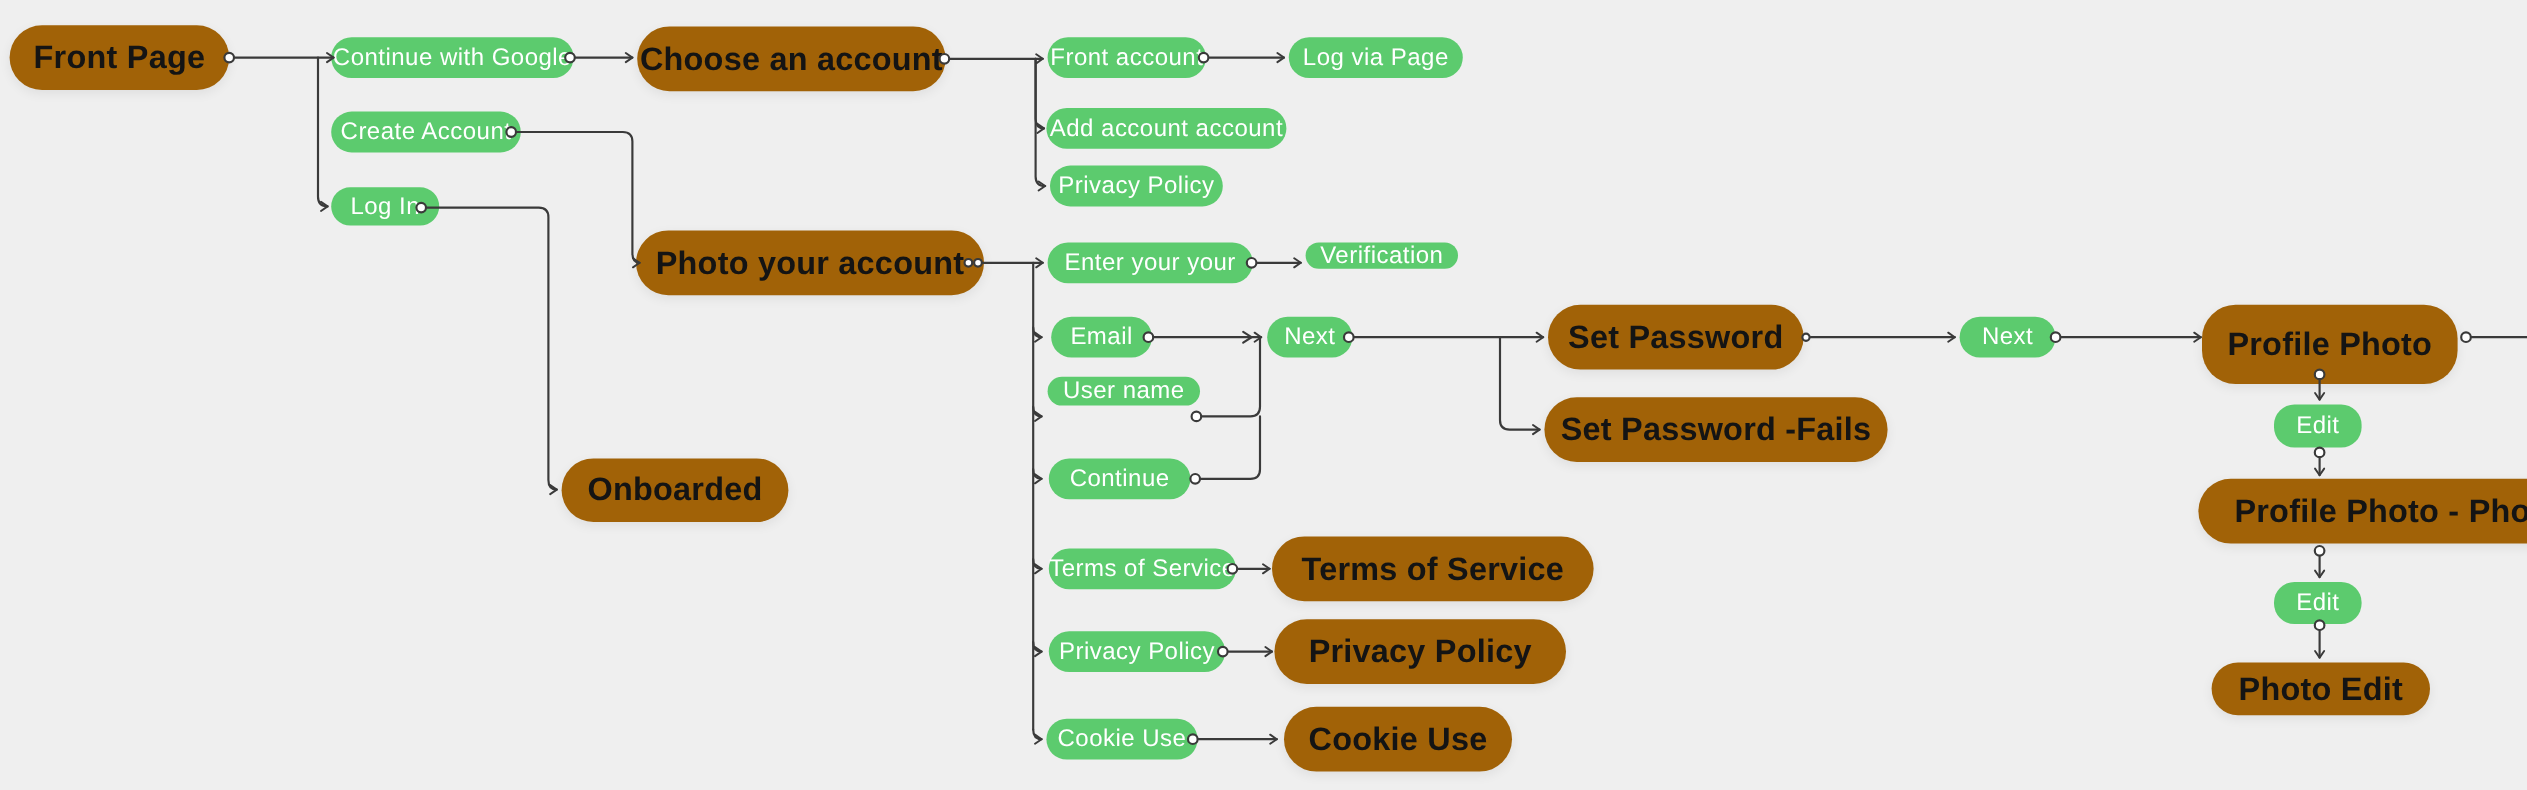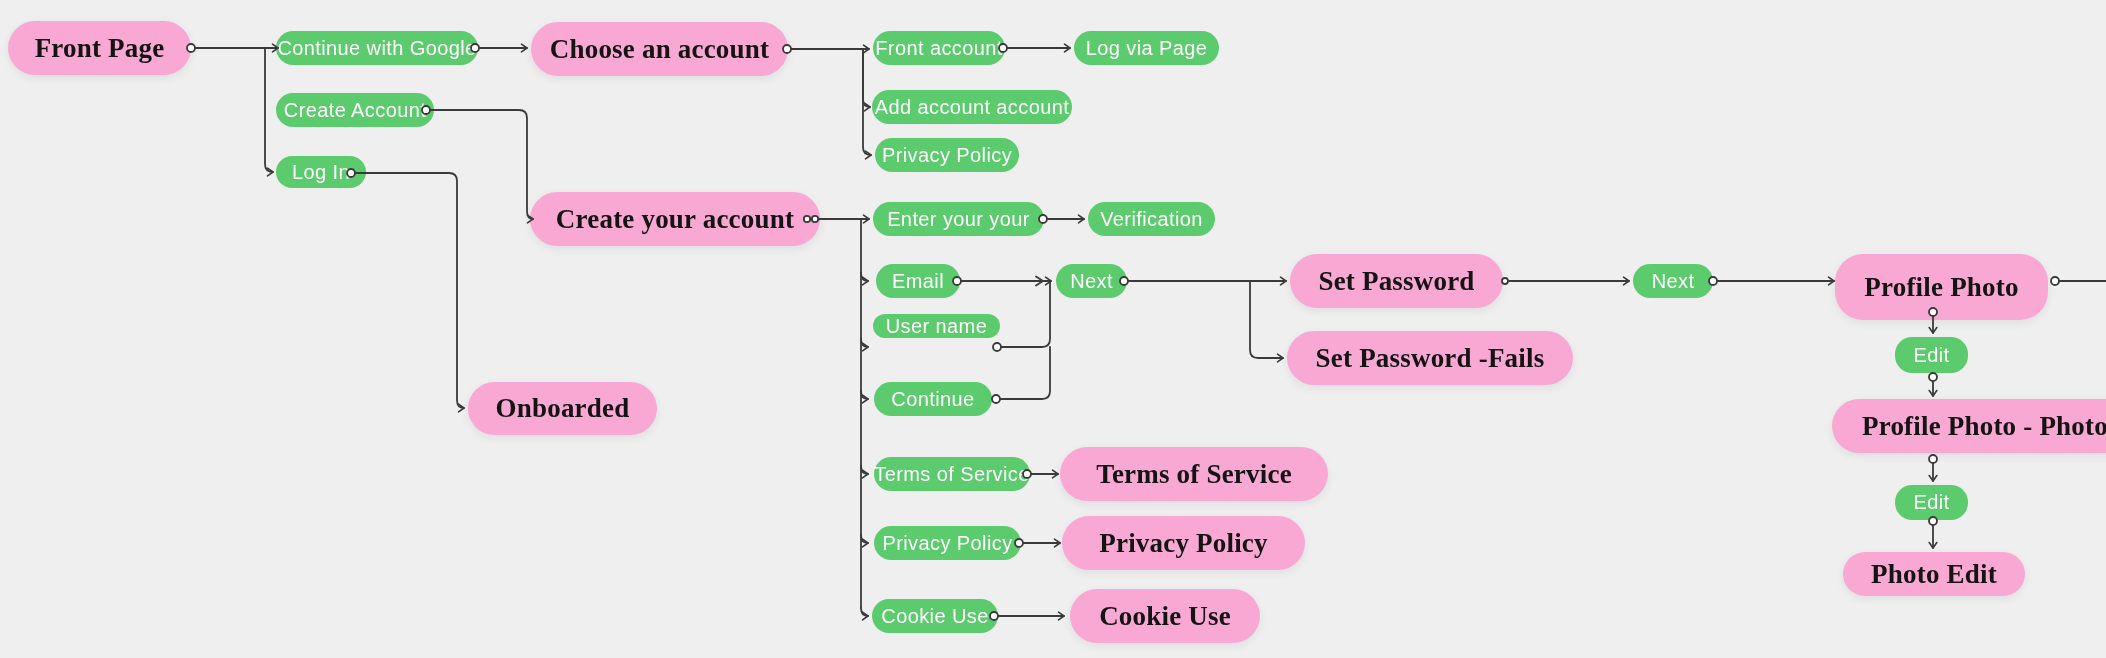--- a/index.html
+++ b/index.html
@@ -6,59 +6,58 @@
   body{
     width:2106px;height:658px;overflow:hidden;position:relative;
     background:#efefef;
     font-family:"Liberation Sans","DejaVu Sans",sans-serif;
   }
   .node{
     position:absolute;display:flex;align-items:center;justify-content:center;
     box-sizing:border-box;white-space:nowrap;
   }
   .screen{
-    background:#f9a8d4;color:#141414;
+    background:#a16207;color:#141414;
     border-radius:28px;
     font-weight:800;font-size:27px;letter-spacing:0.2px;
     box-shadow:0 3px 10px rgba(0,0,0,0.07);
-    font-family:Liberation Serif, serif;
   }
   .action{
     background:#5ccb6e;color:#ffffff;
     border-radius:17px;
     font-weight:300;font-size:20px;letter-spacing:0.4px;
   }
   .clip-right{justify-content:flex-start;padding-left:30px;}
   svg.wires{position:absolute;left:0;top:0;z-index:5;}
 </style>
 </head>
 <body>
 
 <div class="node screen" style="left:8px;top:21px;width:183px;height:54px">Front Page</div>
 <div class="node screen" style="left:531px;top:22px;width:257px;height:54px">Choose an account</div>
-<div class="node screen" style="left:530px;top:192px;width:290px;height:54px">Create your account</div>
+<div class="node screen" style="left:530px;top:192px;width:290px;height:54px">Photo your account</div>
 <div class="node screen" style="left:468px;top:382px;width:189px;height:53px">Onboarded</div>
 <div class="node screen" style="left:1290px;top:254px;width:213px;height:54px">Set Password</div>
 <div class="node screen" style="left:1287px;top:331px;width:286px;height:54px">Set Password -Fails</div>
 <div class="node screen" style="left:1835px;top:254px;width:213px;height:66px">Profile Photo</div>
 <div class="node screen clip-right" style="left:1832px;top:399px;width:500px;height:54px">Profile Photo - Photo</div>
 <div class="node screen" style="left:1843px;top:552px;width:182px;height:44px">Photo Edit</div>
 <div class="node screen" style="left:1060px;top:447px;width:268px;height:54px">Terms of Service</div>
 <div class="node screen" style="left:1062px;top:516px;width:243px;height:54px">Privacy Policy</div>
 <div class="node screen" style="left:1070px;top:589px;width:190px;height:54px">Cookie Use</div>
 
 <div class="node action" style="left:276px;top:31px;width:202px;height:34px">Continue with Google</div>
 <div class="node action" style="left:276px;top:93px;width:158px;height:34px">Create Account</div>
 <div class="node action" style="left:276px;top:156px;width:90px;height:32px">Log In</div>
 <div class="node action" style="left:873px;top:31px;width:132px;height:34px">Front account</div>
 <div class="node action" style="left:1074px;top:31px;width:145px;height:34px">Log via Page</div>
 <div class="node action" style="left:872px;top:90px;width:200px;height:34px">Add account account</div>
 <div class="node action" style="left:875px;top:138px;width:144px;height:34px">Privacy Policy</div>
 <div class="node action" style="left:873px;top:202px;width:171px;height:34px">Enter your your</div>
-<div class="node action" style="left:1088px;top:202px;width:127px;height:34px">Verification</div>
+<div class="node action" style="left:1088px;top:202px;width:127px;height:22px">Verification</div>
 <div class="node action" style="left:876px;top:264px;width:84px;height:34px">Email</div>
 <div class="node action" style="left:1056px;top:264px;width:71px;height:34px">Next</div>
 <div class="node action" style="left:873px;top:314px;width:127px;height:24px">User name</div>
 <div class="node action" style="left:874px;top:382px;width:118px;height:34px">Continue</div>
 <div class="node action" style="left:1633px;top:264px;width:80px;height:34px">Next</div>
 <div class="node action" style="left:1895px;top:337px;width:73px;height:36px">Edit</div>
 <div class="node action" style="left:1895px;top:485px;width:73px;height:35px">Edit</div>
 <div class="node action" style="left:874px;top:457px;width:156px;height:34px">Terms of Service</div>
 <div class="node action" style="left:874px;top:526px;width:147px;height:34px">Privacy Policy</div>
 <div class="node action" style="left:872px;top:599px;width:126px;height:34px">Cookie Use</div>

